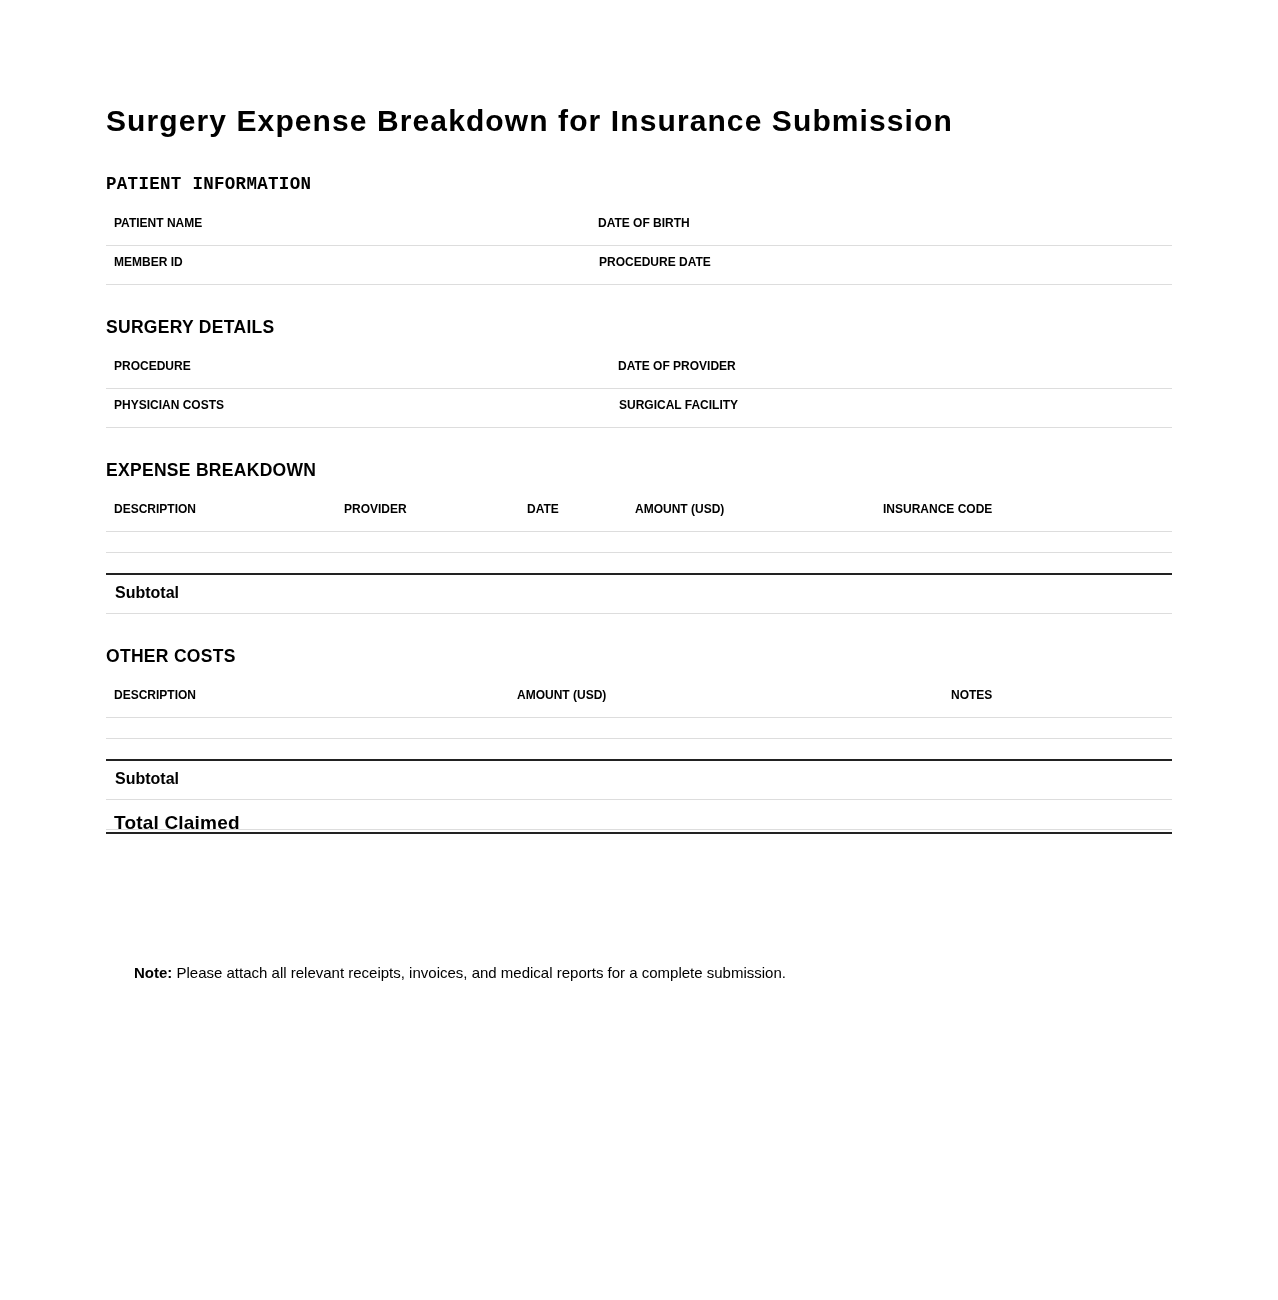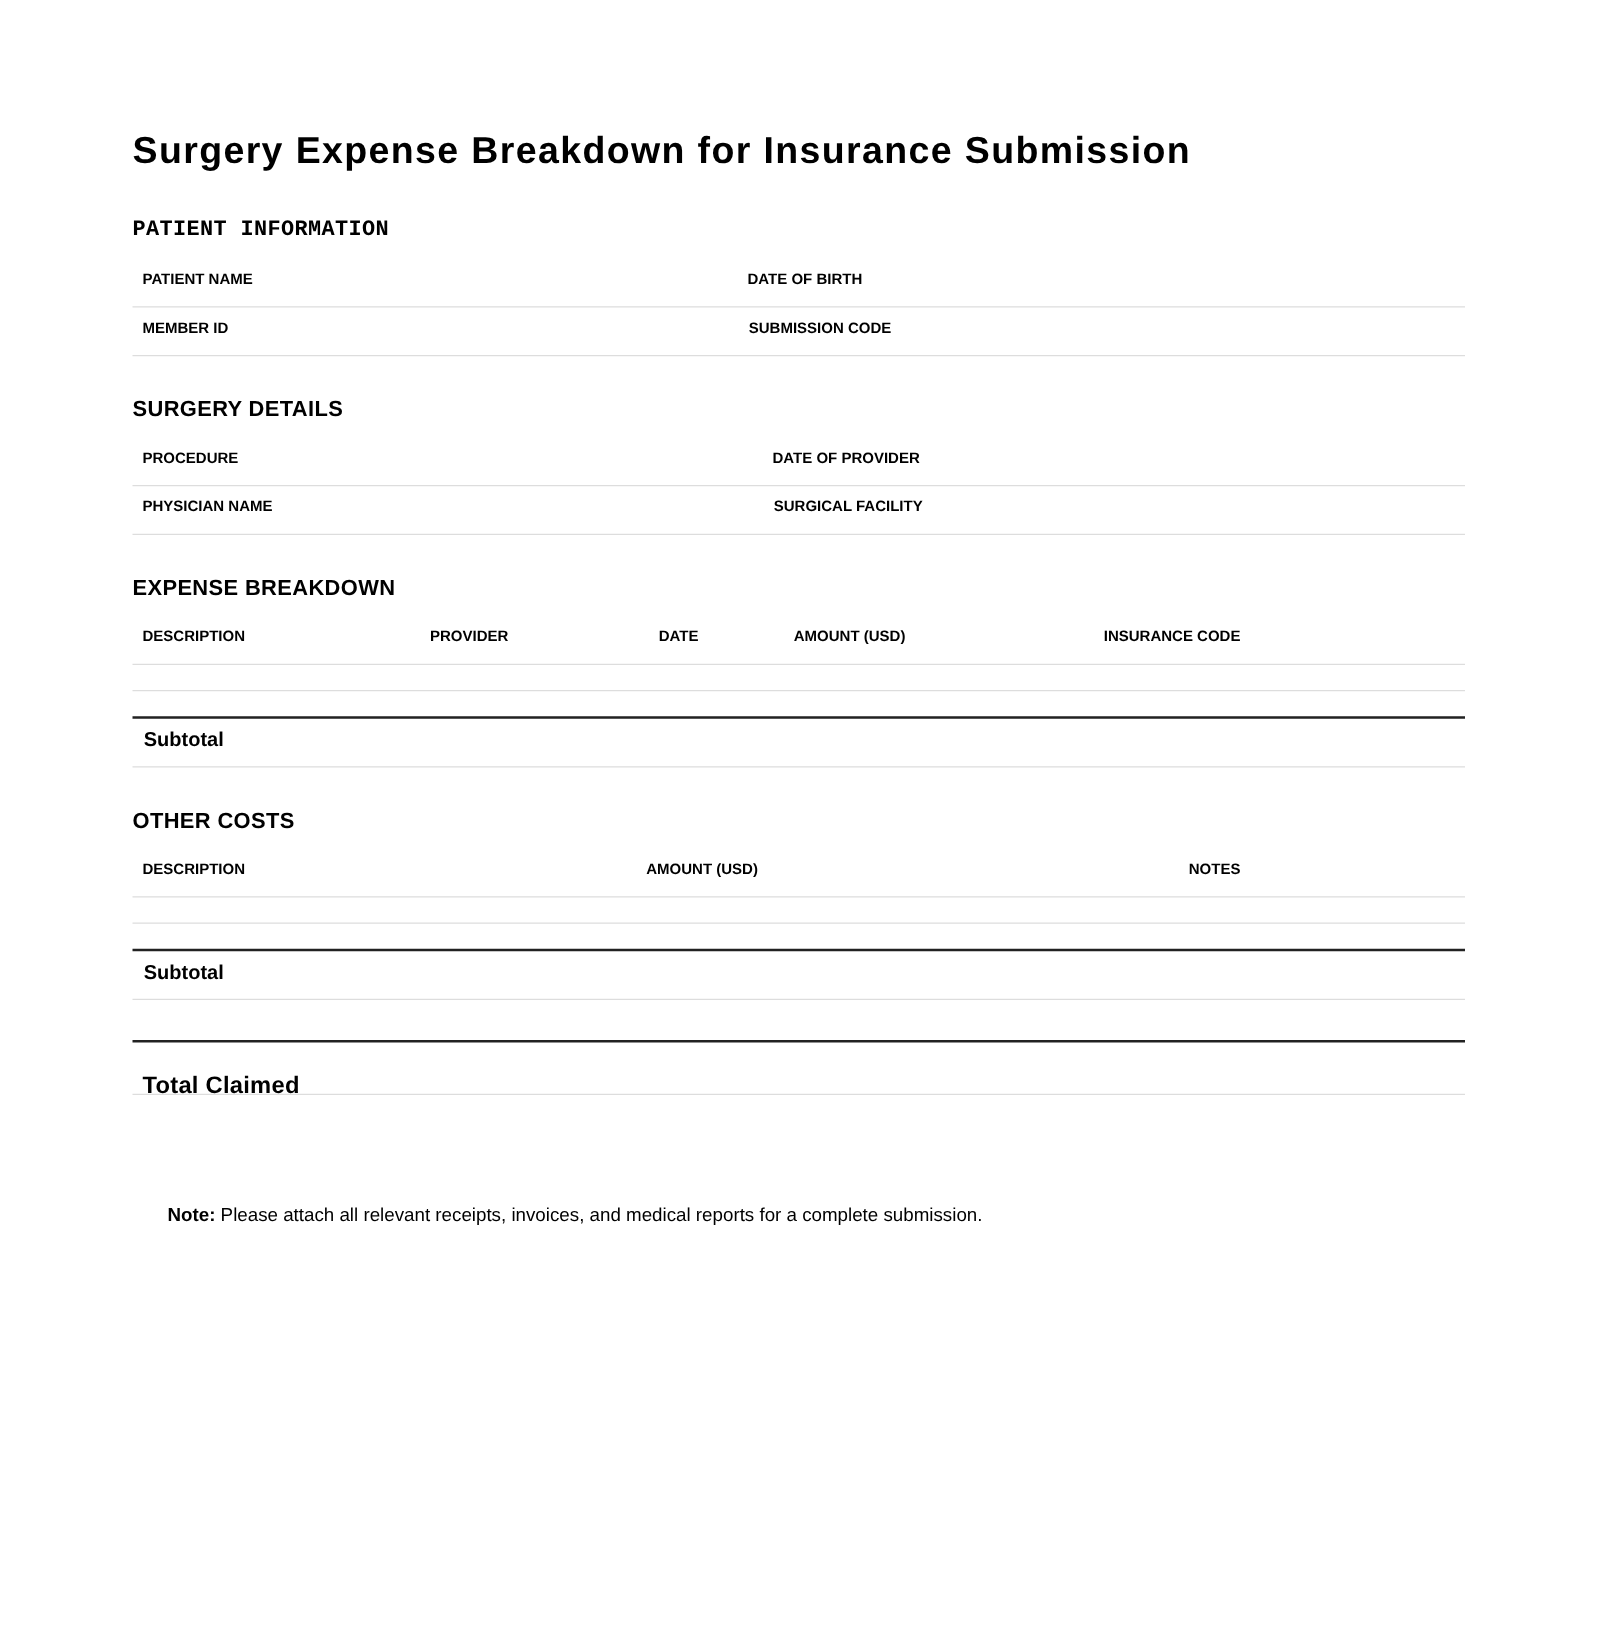--- a/index.html
+++ b/index.html
@@ -42,35 +42,35 @@
   <div>
     <div class="row" style="top:207px;height:39px;">
       <span class="cell" style="left:8px;top:9px;">PATIENT NAME</span>
       <span class="cell" style="left:250px;top:9px;"></span>
       <span class="cell" style="left:492px;top:9px;">DATE OF BIRTH</span>
       <span class="cell" style="left:800px;top:9px;"></span>
     </div>
     <div class="row" style="top:246px;height:39px;">
       <span class="cell" style="left:8px;top:9px;">MEMBER ID</span>
       <span class="cell" style="left:250px;top:9px;"></span>
-      <span class="cell" style="left:493px;top:9px;">SUBMISSION CODE</span>
+      <span class="cell" style="left:493px;top:9px;">PROCEDURE DATE</span>
       <span class="cell" style="left:800px;top:9px;"></span>
     </div>
   </div>
 
   <h2 class="section-heading" style="top:317px;">SURGERY DETAILS</h2>
   <div>
     <div class="row" style="top:350px;height:39px;">
       <span class="cell" style="left:8px;top:9px;">PROCEDURE</span>
       <span class="cell" style="left:250px;top:9px;"></span>
       <span class="cell" style="left:512px;top:9px;">DATE OF PROVIDER</span>
       <span class="cell" style="left:820px;top:9px;"></span>
     </div>
     <div class="row" style="top:389px;height:39px;">
-      <span class="cell" style="left:8px;top:9px;">PHYSICIAN NAME</span>
+      <span class="cell" style="left:8px;top:9px;">PHYSICIAN COSTS</span>
       <span class="cell" style="left:250px;top:9px;"></span>
       <span class="cell" style="left:513px;top:9px;">SURGICAL FACILITY</span>
       <span class="cell" style="left:820px;top:9px;"></span>
     </div>
   </div>
 
   <h2 class="section-heading" style="top:460px;">EXPENSE BREAKDOWN</h2>
   <div>
     <div class="row" style="top:493px;height:39px;">
       <span class="cell" style="left:8px;top:9px;">DESCRIPTION</span>
@@ -107,21 +107,21 @@
     </div>
     <div class="thick" style="top:759px;"></div>
     <div class="row" style="top:761px;height:39px;">
       <span class="cell subtotal-label" style="left:9px;top:9px;">Subtotal</span>
       <span class="cell" style="left:411px;top:9px;"></span>
     </div>
   </div>
 
   <div>
     <div class="thick" style="top:832px;"></div>
-    <div class="row" style="top:846px;height:30px;">
+    <div class="row" style="top:800px;height:30px;">
       <span class="cell total-label" style="left:8px;top:12px;">Total Claimed</span>
       <span class="cell total-label" style="left:529px;top:12px;"></span>
     </div>
   </div>
 
   <div class="note">
     <b>Note:</b><span> Please attach all relevant receipts, invoices, and medical reports for a complete submission.</span>
   </div>
 
 </div>

